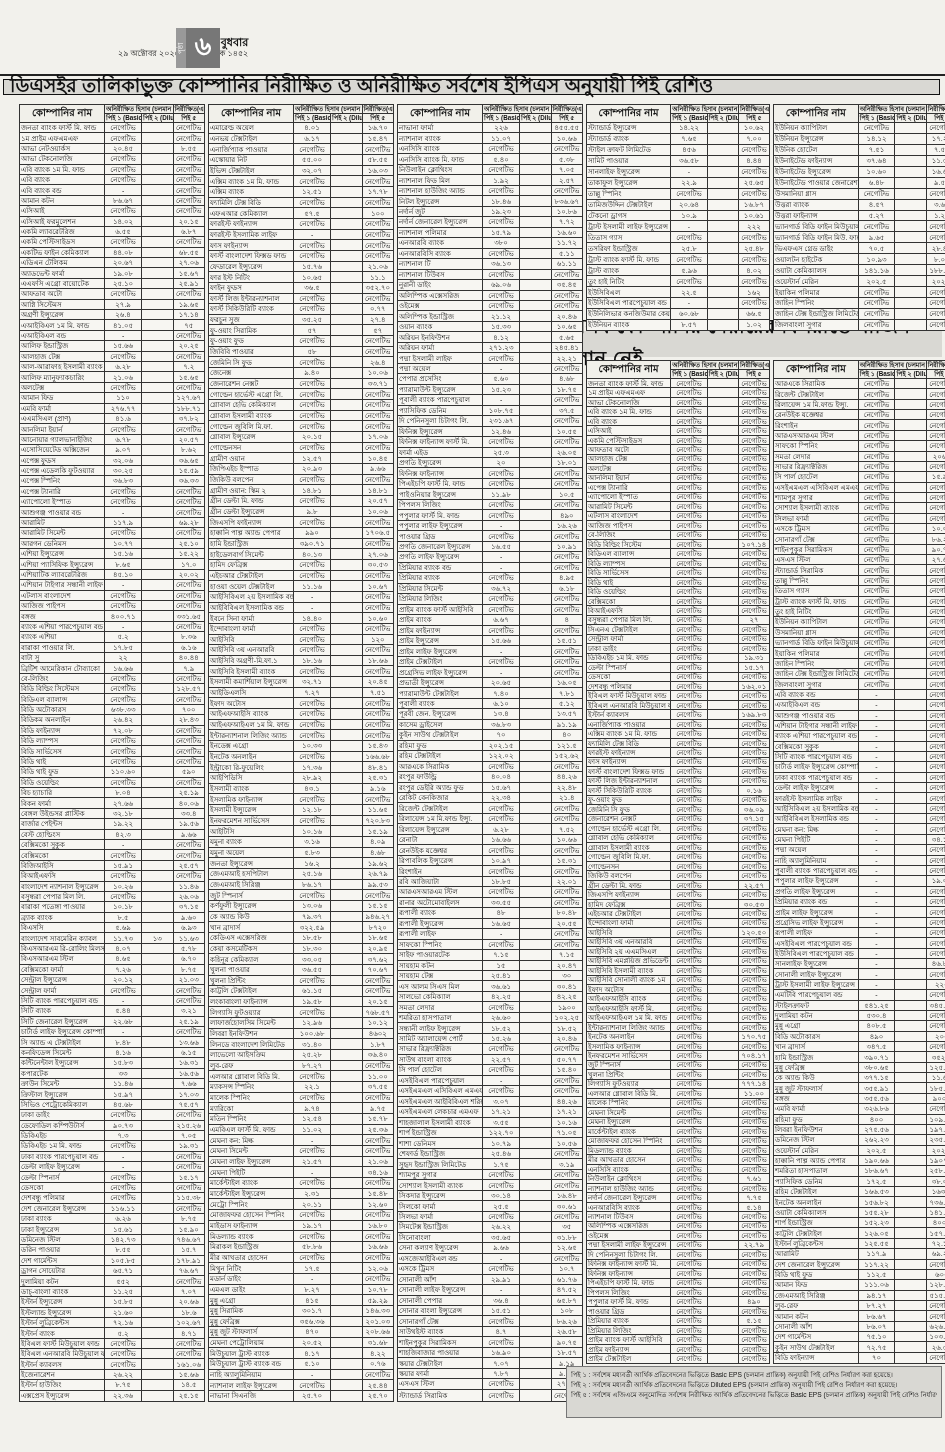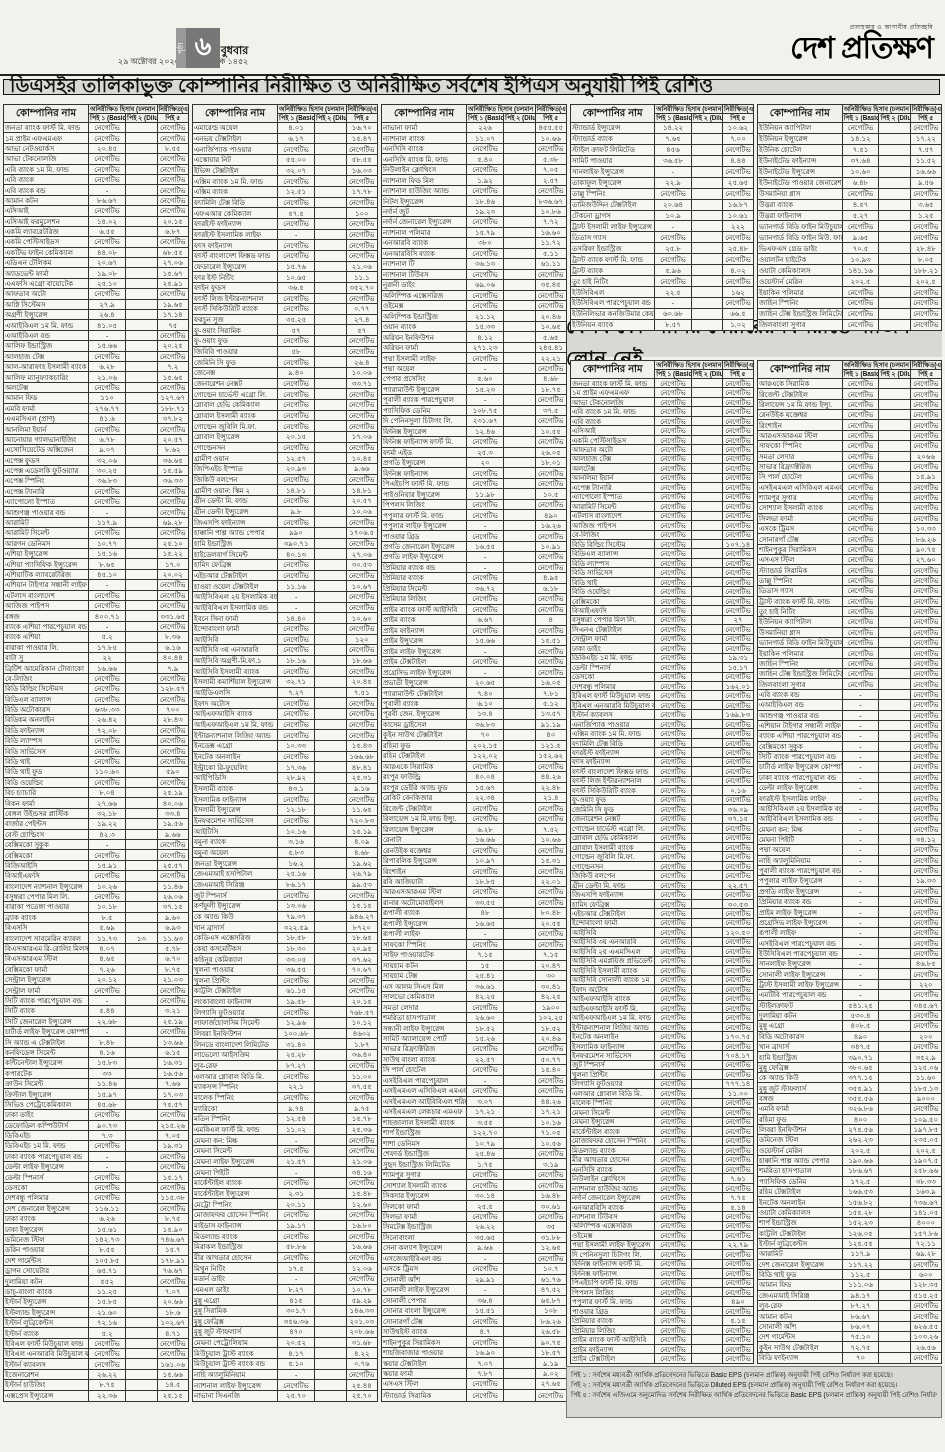--- a/index.html
+++ b/index.html
@@ -4,21 +4,21 @@
 <style>
   html,body{margin:0;padding:0;}
   body{
     width:945px;height:1452px;overflow:hidden;position:relative;
     background:#f2f1ec;
     font-family:"Liberation Sans","DejaVu Sans",sans-serif;
     color:#111;
   }
   
   .masthead{position:absolute;top:0;left:0;width:945px;height:76px;}
-  .date-block{position:absolute;left:118px;top:44px;text-align:right;line-height:1.15;}
+  .date-block{position:absolute;left:118px;top:36px;text-align:right;line-height:1.15;}
   .date-block .day{font-weight:bold;font-size:11px;}
   .date-block .date{font-size:8px;color:#222;}
   .page-box{position:absolute;left:176px;top:28px;width:44px;height:40px;background:#777;
     display:flex;align-items:center;}
   .page-box .vert{writing-mode:vertical-rl;transform:rotate(180deg);font-size:7px;color:#fff;
     background:#999;height:100%;width:10px;display:flex;align-items:center;justify-content:center;}
   .page-box .num{flex:1;text-align:center;color:#fff;font-size:26px;font-weight:bold;
     font-family:"DejaVu Sans",sans-serif;}
   .page-title{position:absolute;left:240px;top:30px;font-size:23px;font-weight:bold;color:#000;}
   .logo{position:absolute;right:12px;top:22px;text-align:right;}
@@ -28,21 +28,21 @@
 
   
   .sec1-title{position:absolute;top:79px;left:3px;width:937px;height:16px;
     background:#d9d8d3;border:1.5px solid #111;
     font-size:19px;font-weight:bold;display:flex;align-items:center;padding-left:6px;box-sizing:border-box;}
   .sec2-title{position:absolute;top:331px;left:566px;width:376px;height:26px;
     background:#d9d8d3;font-size:19.5px;font-weight:bold;letter-spacing:.5px;
     display:flex;align-items:center;justify-content:center;box-sizing:border-box;}
 
   
-  .tbl-wrap{position:absolute;box-sizing:border-box;}
+  .tbl-wrap{position:absolute;box-sizing:border-box;margin-left:16px;}
   table.pe{width:100%;height:100%;border-collapse:collapse;table-layout:fixed;background:#f7f6f2;}
   table.pe th,table.pe td{border:1px solid #333;padding:0 1px;overflow:hidden;white-space:nowrap;box-sizing:border-box;}
   table.pe thead th{font-weight:bold;text-align:center;background:#f1f0ea;}
   .h-company{font-size:10px;}
   .h-group{font-size:6.3px;line-height:1.15;}
   .h-sub{font-size:6.3px;line-height:1.1;}
   table.pe td{font-size:7px;line-height:1;}
   td.c-name{text-align:left;font-size:6.9px;}
   td.c-num{text-align:center;}
   col.w-name{width:46%;} col.w-pe1{width:20%;} col.w-pe2{width:17%;} col.w-pe5{width:17%;}
@@ -68,24 +68,20 @@
 
 <div class="masthead">
   <div class="date-block">
     <div class="day">বুধবার</div>
     <div class="date">২৯ অক্টোবর ২০২৫ ◻ ১৩ কার্তিক ১৪৫২</div>
   </div>
   <div class="page-box">
     <span class="vert">পৃষ্ঠা</span>
     <span class="num">৬</span>
   </div>
-  <div class="logo">
-    <div class="tagline">প্রত্যহকার ও আগামীর প্রতিচ্ছবি</div>
-    <div class="brand">দেশ প্রতিক্ষণ</div>
-  </div>
   <div class="mast-rule"></div>
 </div>
 
 <div class="sec1-title">ডিএসইর তালিকাভুক্ত কোম্পানির নিরীক্ষিত ও অনিরীক্ষিত সর্বশেষ ইপিএস অনুযায়ী পিই রেশিও</div>
 <div class="sec2-title">যেসব কোম্পানির শেয়ারের বিপরীতে মার্জিন লোন নেই</div>
 
 <div class="tbl-wrap wrap-c1">
   <table class="pe">
       <colgroup>
         <col class="w-name">

